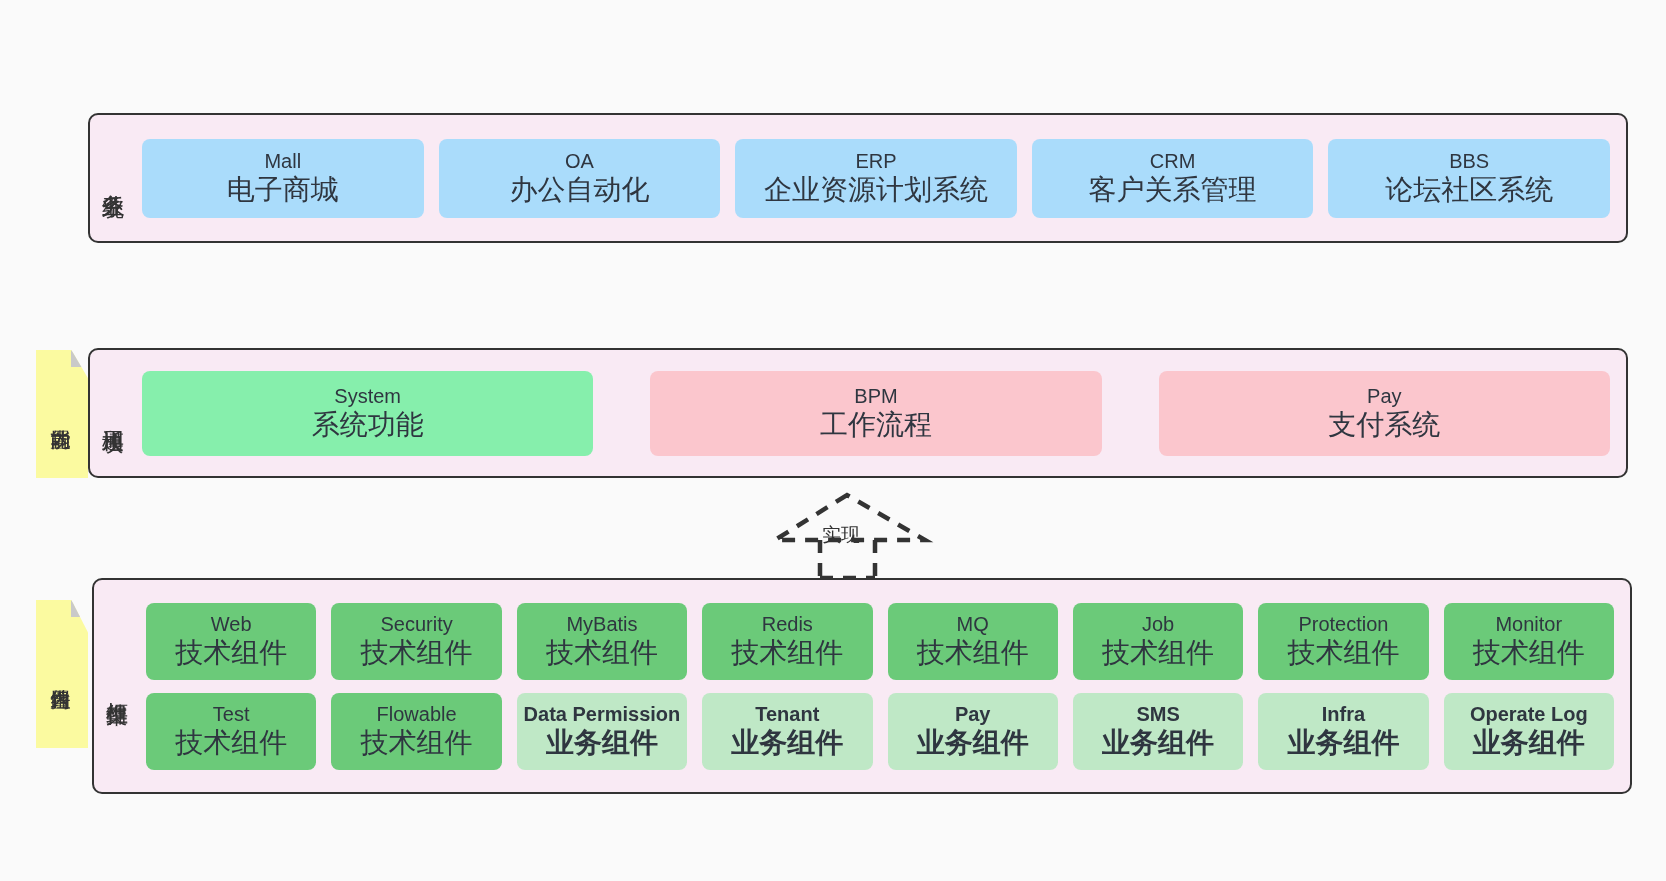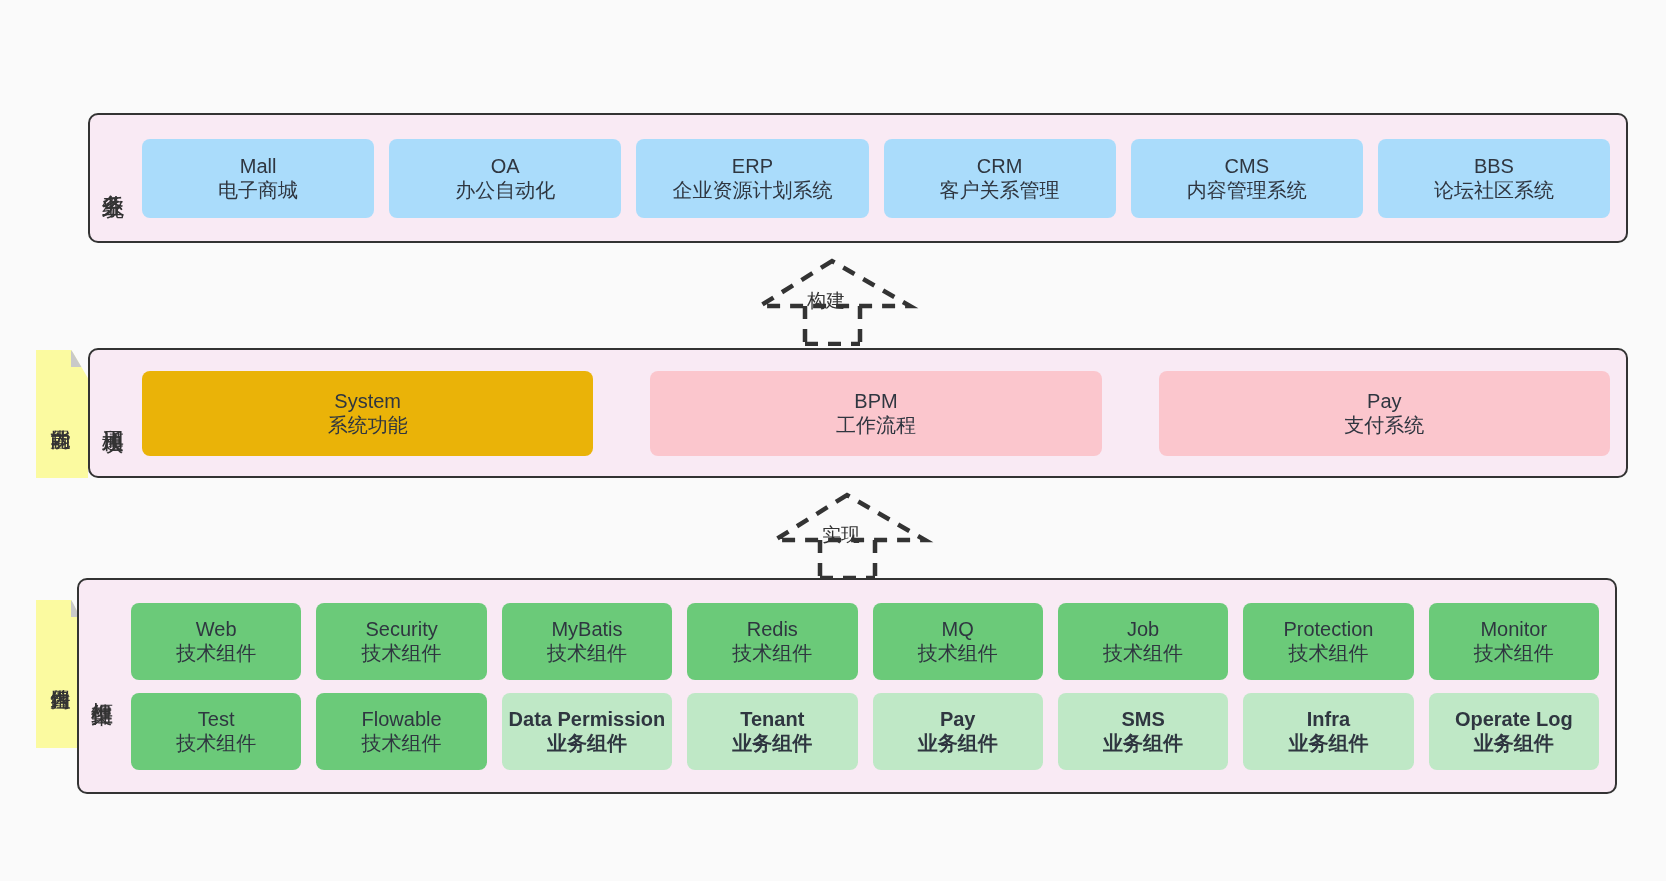--- a/index.html
+++ b/index.html
@@ -75,28 +75,28 @@
     align-items: center;
     justify-content: center;
     text-align: center;
     line-height: 1.22;
     color: #2f3640;
     box-sizing: border-box;
     padding: 4px 6px;
     min-width: 0;
   }
   .box .t1 { font-size: 20px; }
-  .box .t2 { font-size: 20px; }
+  .box .t2 { font-size: 28px; }
 
   .h-biz   { height: 79px; }
   .h-mod   { height: 85px; }
   .h-fw    { height: 77px; }
 
   .c-blue       { background: #aadcfb; }
-  .c-red        { background: #eab308; }
+  .c-red        { background: #86efac; }
   .c-pink       { background: #fbc6cd; margin-left: 42px; }
   .c-green      { background: #6bca79; }
   .c-lightgreen { background: #bfe8c6; font-weight: bold; }
 
   
   .note {
     position: absolute;
     width: 52px;
     background: #fbfaa0;
     box-sizing: border-box;
@@ -160,38 +160,27 @@
         </div>
         <div class="box c-blue h-biz">
           <div class="t1">ERP</div>
           <div class="t2">企业资源计划系统</div>
         </div>
         <div class="box c-blue h-biz">
           <div class="t1">CRM</div>
           <div class="t2">客户关系管理</div>
         </div>
         <div class="box c-blue h-biz">
-          <div class="t1">CMS</div>
-          <div class="t2">内容管理系统</div>
-        </div>
-        <div class="box c-blue h-biz">
           <div class="t1">BBS</div>
           <div class="t2">论坛社区系统</div>
         </div>
       </div>
     </div>
   </div>
 
-  <div class="connector" style="left:750px; top:258px; width:175px; height:88px;">
-    <svg width="175" height="88" viewBox="0 0 175 88">
-      <path d="M 82 3 L 10 48 L 160 48 Z" fill="none" stroke="#333333" stroke-width="4.5" stroke-dasharray="13 10" stroke-linecap="butt"></path>
-      <path d="M 55 48 L 55 88 M 110 48 L 110 88 M 55 86 L 110 86" fill="none" stroke="#333333" stroke-width="4.5" stroke-dasharray="13 10"></path>
-    </svg>
-    <span class="arrow-label" style="left:57px; top:30px;">构建</span>
-  </div>
 
   <div class="note" style="left:36px; top:350px; width:52px; height:128px;">
     <span class="fold"></span>
     <span class="note-label">内置功能</span>
   </div>
 
   <div class="layer" id="layer-module" style="left:88px; top:348px; width:1540px; height:130px;">
     <div class="layer-title">通用模块</div>
     <div class="layer-body">
       <div class="row">
@@ -217,21 +206,21 @@
       <path d="M 55 48 L 55 88 M 110 48 L 110 88 M 55 86 L 110 86" fill="none" stroke="#333333" stroke-width="4.5" stroke-dasharray="13 10"></path>
     </svg>
     <span class="arrow-label" style="left:57px; top:30px;">实现</span>
   </div>
 
   <div class="note" style="left:36px; top:600px; width:52px; height:148px;">
     <span class="fold"></span>
     <span class="note-label">内置组件</span>
   </div>
 
-  <div class="layer" id="layer-framework" style="left:77px; top:578px; width:1540px; height:216px;">
+  <div class="layer" id="layer-framework" style="left:92px; top:578px; width:1540px; height:216px;">
     <div class="layer-title">框架组件</div>
     <div class="layer-body">
 
       <div class="row">
         <div class="box c-green h-fw">
           <div class="t1">Web</div>
           <div class="t2">技术组件</div>
         </div>
         <div class="box c-green h-fw">
           <div class="t1">Security</div>

